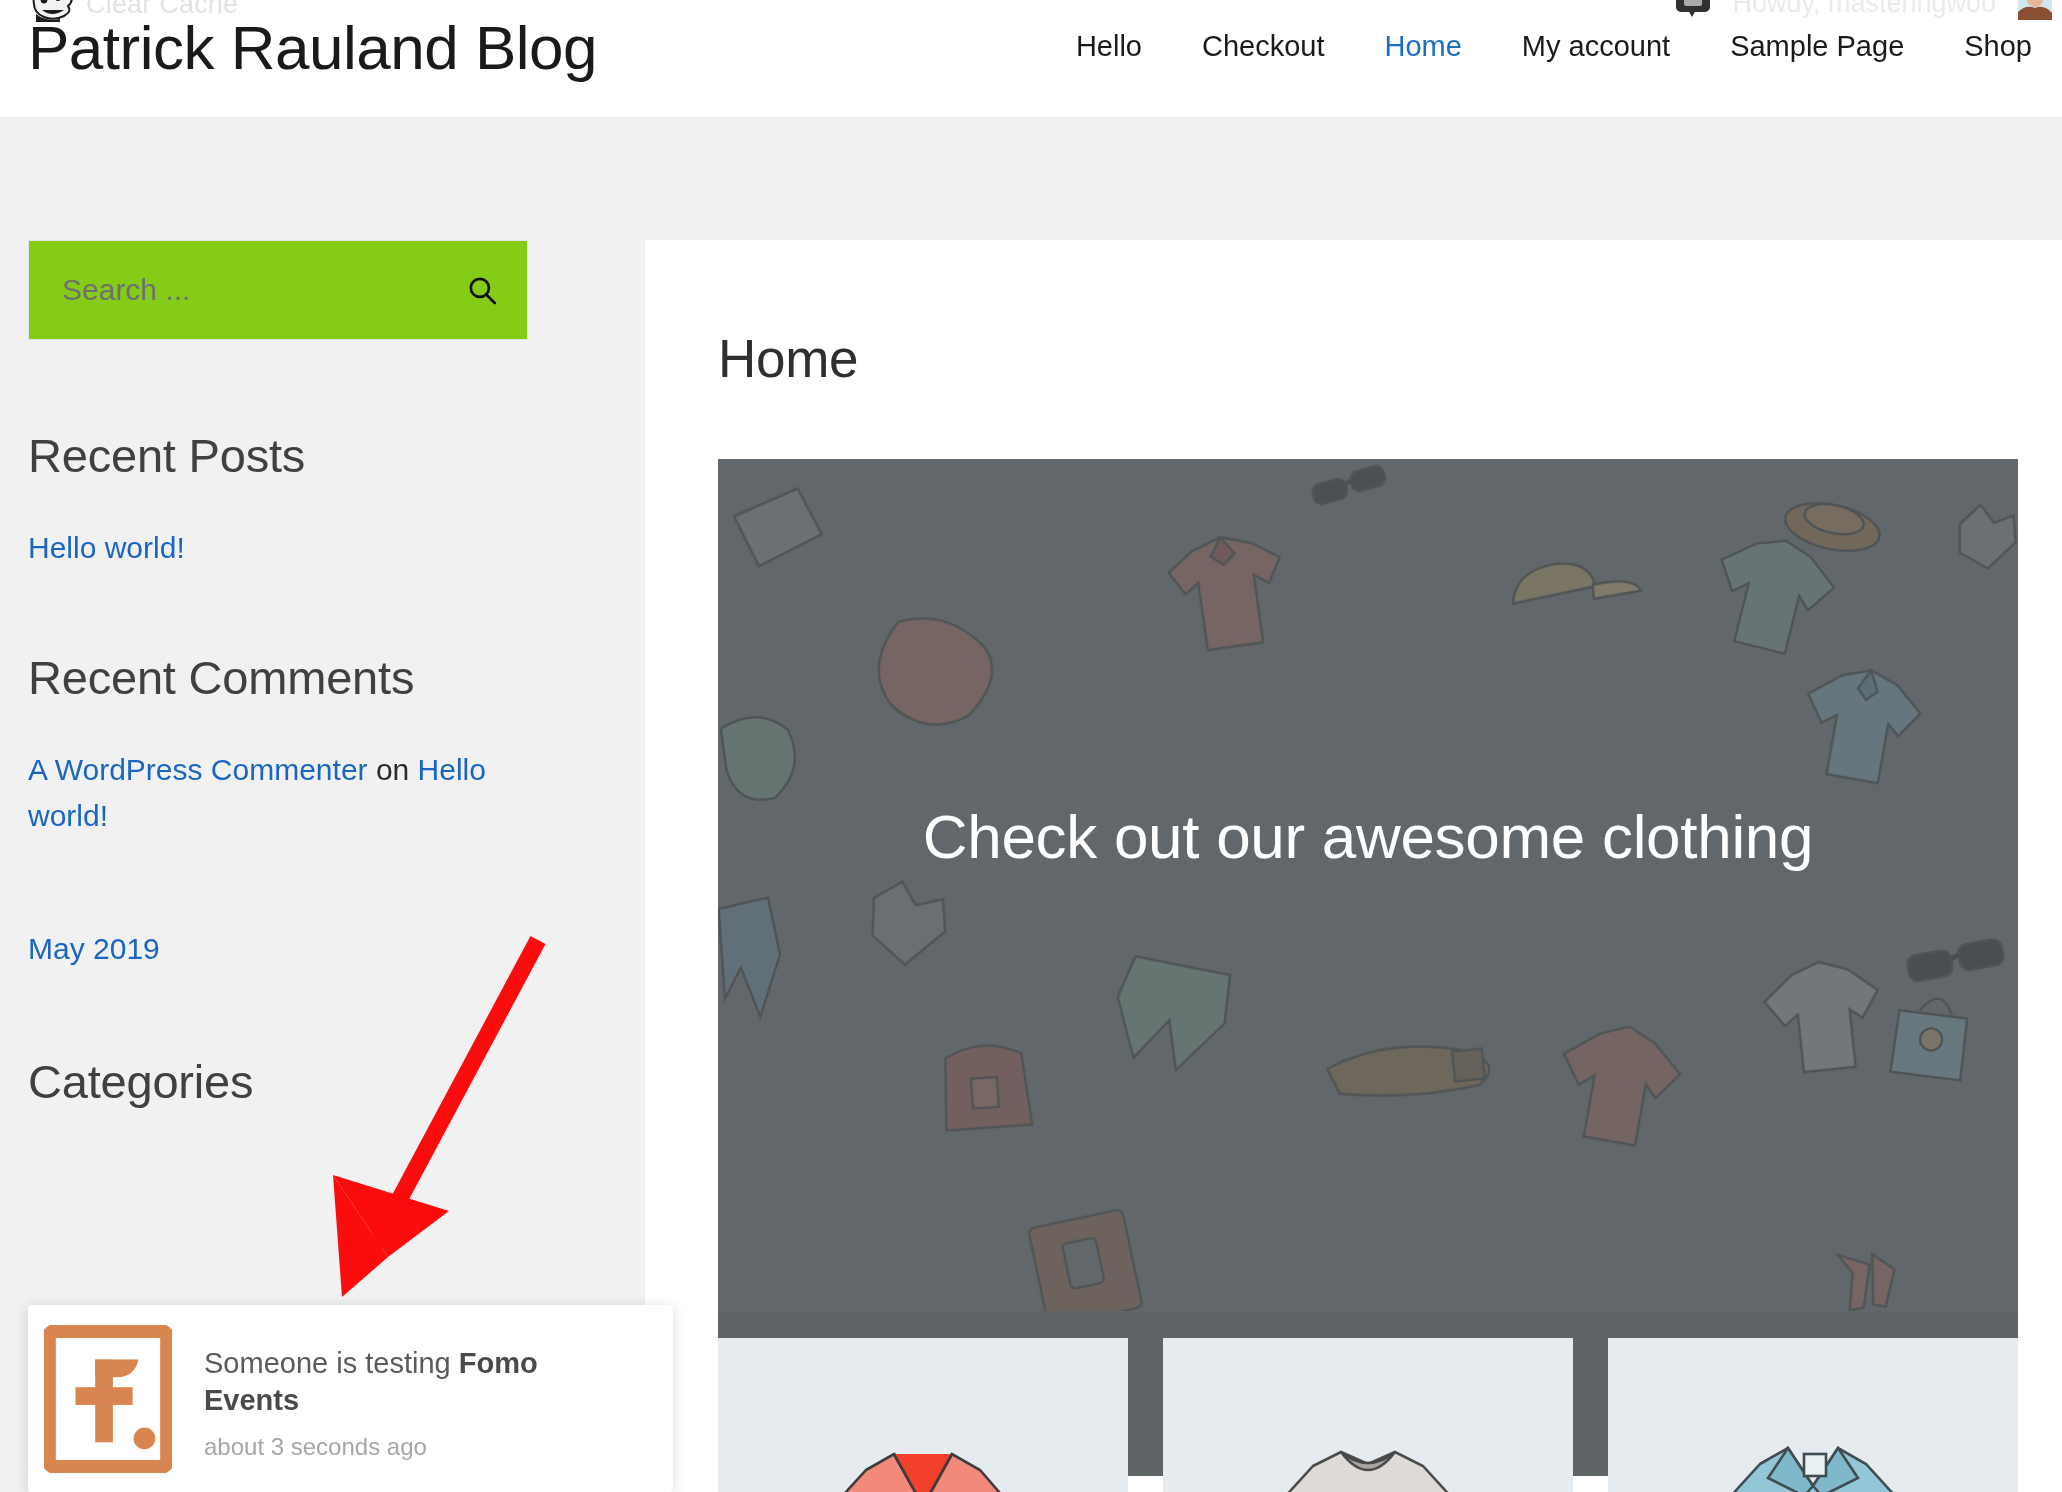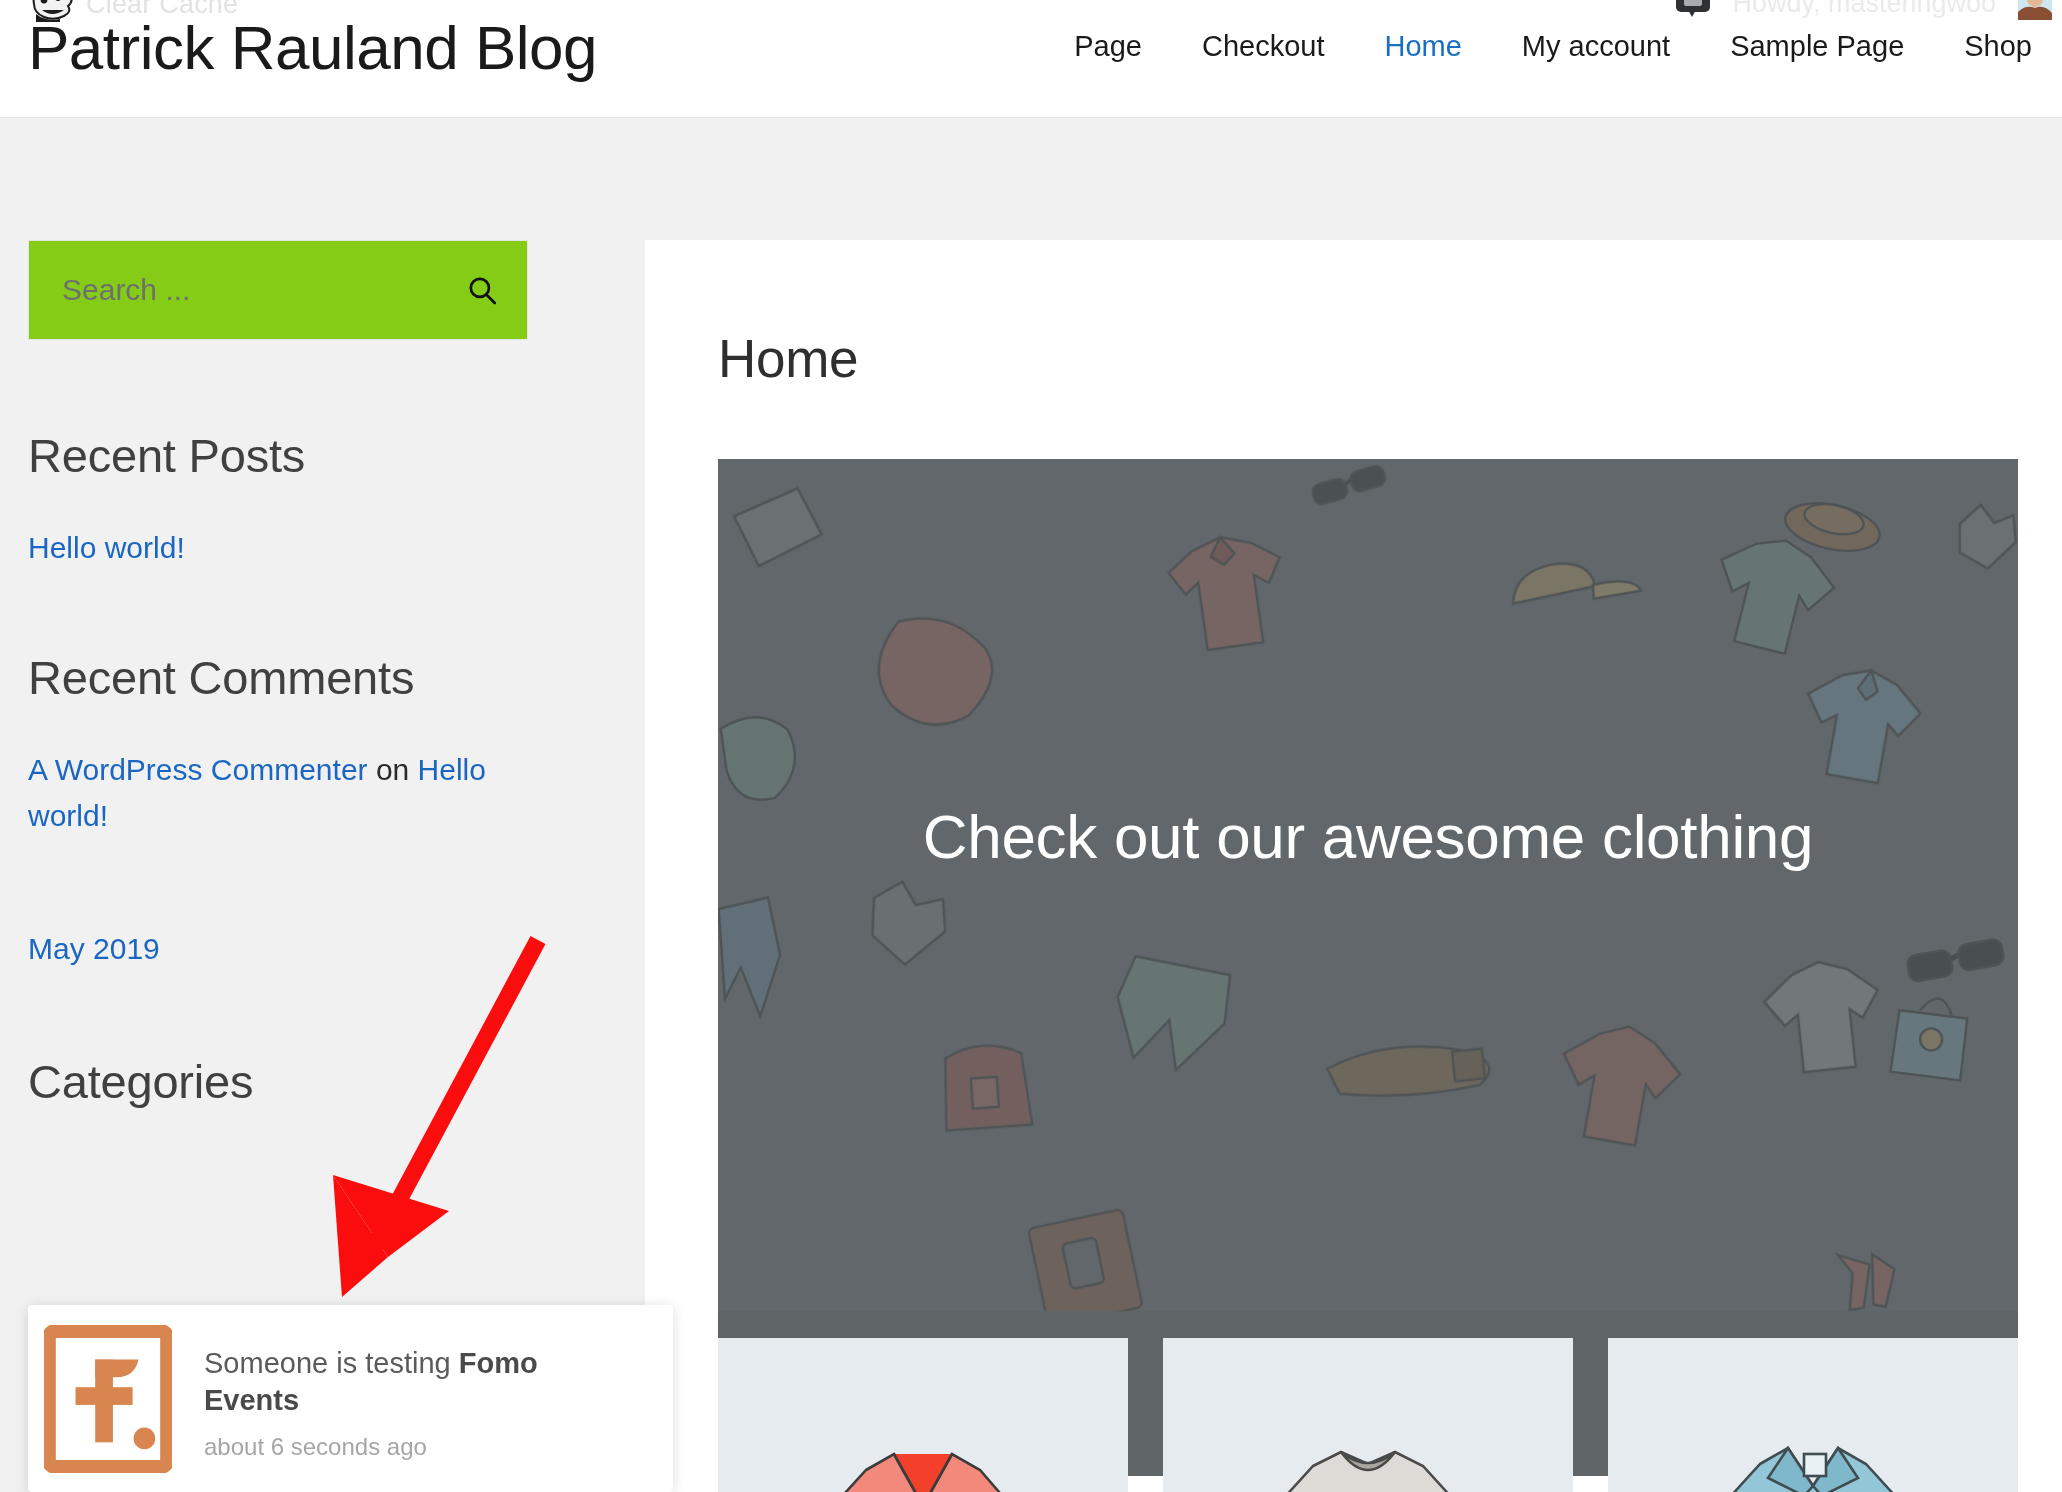--- a/index.html
+++ b/index.html
@@ -332,21 +332,21 @@
           </g>
         </svg>
       </div>
 
     </div>
   </main>
 
   <header class="site-header">
     <a class="site-title">Patrick Rauland Blog</a>
     <nav class="main-nav">
-      <a class="nav-item">Page</a>
+      <a class="nav-item">Hello</a>
       <a class="nav-item">Checkout</a>
       <a class="nav-item active">Home</a>
       <a class="nav-item">My account</a>
       <a class="nav-item">Sample Page</a>
       <a class="nav-item">Shop</a>
     </nav>
   </header>
 
   <div class="admin-bar">
     <div class="admin-bar-left">
@@ -390,17 +390,17 @@
       <svg width="130" height="148" viewBox="0 0 130 148">
         <rect x="5" y="5" width="120" height="138" rx="6" fill="none" stroke="#d9854f" stroke-width="14"></rect>
         <path d="M52 34 L96 34 Q92 52 74 52 L52 52 Z" fill="#d9854f"></path>
         <rect x="52" y="34" width="18" height="84" fill="#d9854f"></rect>
         <rect x="32" y="62" width="58" height="18" fill="#d9854f"></rect>
         <circle cx="102" cy="114" r="11" fill="#d9854f"></circle>
       </svg>
     </div>
     <div class="fomo-body">
       <div class="fomo-msg"><span>Someone is testing </span><b>Fomo Events</b></div>
-      <div class="fomo-time">about 6 seconds ago</div>
+      <div class="fomo-time">about 3 seconds ago</div>
     </div>
   </div>
 
 </div>
 
 </body></html>

